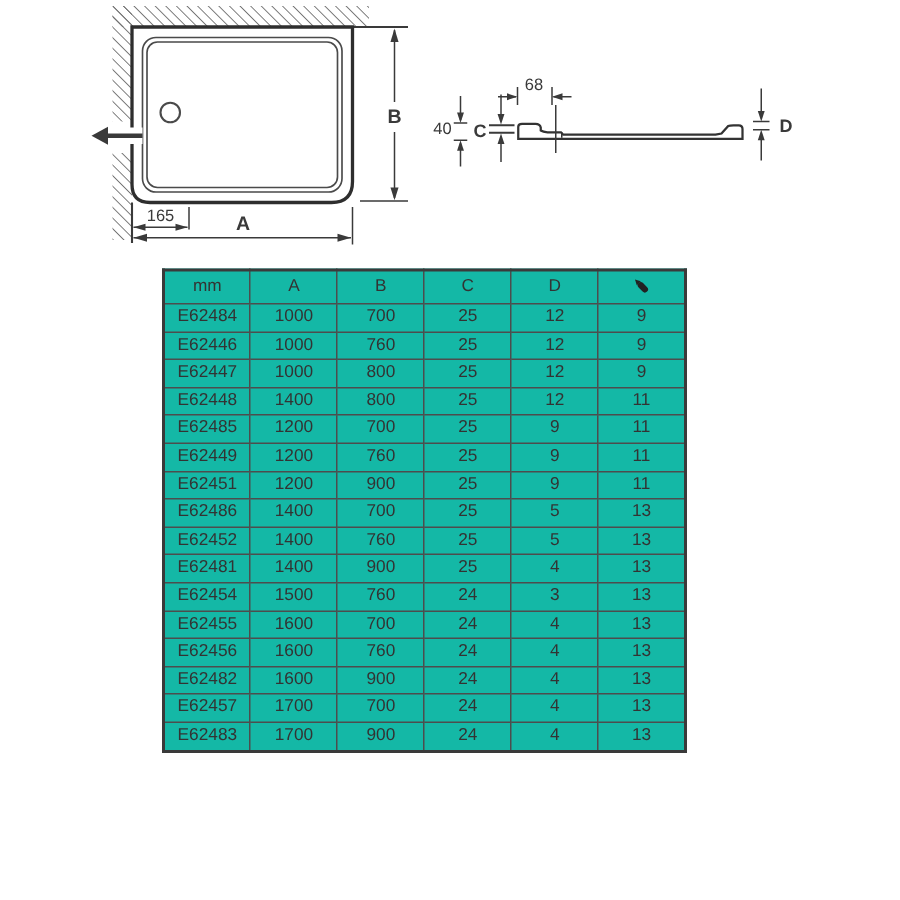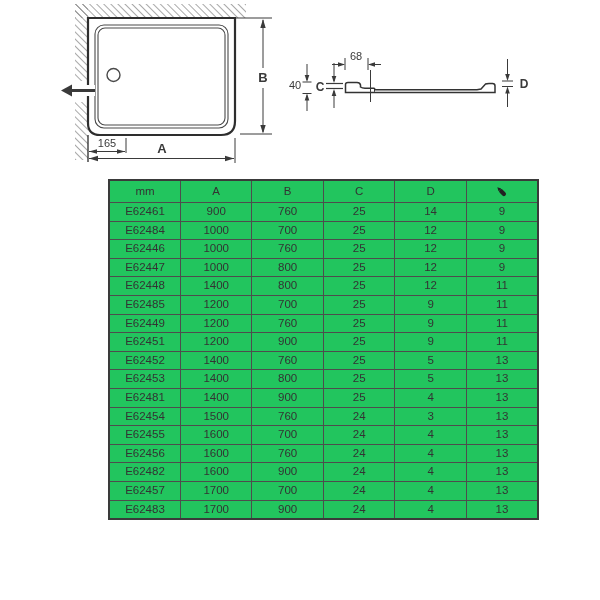--- a/index.html
+++ b/index.html
@@ -4,23 +4,23 @@
 <style>
   html,body{margin:0;padding:0;background:#ffffff;}
   .canvas{position:relative;width:600px;height:600px;background:#ffffff;
           font-family:"Liberation Sans",sans-serif;overflow:hidden;}
   .topview{position:absolute;left:55px;top:0;}
   .sideview{position:absolute;left:280px;top:45px;}
   svg text{font-family:"Liberation Sans",sans-serif;fill:#3a3a3a;}
   .dim-num{font-size:11px;}
   .dim-letter{font-size:13px;font-weight:bold;}
   .dim-letter-sm{font-size:12px;font-weight:bold;}
-  table.spec{position:absolute;left:108px;top:179px;width:431px;
+  table.spec{position:absolute;left:108px;top:179px;width:350px;
              border-collapse:collapse;table-layout:fixed;
-             border:2px solid #3a3a3a;background:#22c55e;}
+             border:2px solid #3a3a3a;background:#14b8a6;}
   table.spec th, table.spec td{
       border:1px solid #4d4d4d;text-align:center;vertical-align:middle;
       font-size:11.5px;color:#333333;font-weight:normal;
       padding:0;height:17.6px;line-height:17.6px;overflow:hidden;}
   table.spec th{height:21px;line-height:21px;}
   .wicon{vertical-align:middle;}
 </style>
 </head>
 <body>
 
@@ -151,28 +151,20 @@
             <g transform="rotate(45 7.5 7.5)" fill="#222222">
               <polygon points="1.6,7.5 5.2,5.6 5.2,9.4"></polygon>
               <rect x="5" y="5.4" width="8" height="4.2" rx="2.1"></rect>
             </g>
           </svg>
         </th>
       </tr>
     </thead>
     <tbody>
         <tr>
-          <td>E62461</td>
-          <td>900</td>
-          <td>760</td>
-          <td>25</td>
-          <td>14</td>
-          <td>9</td>
-        </tr>
-        <tr>
           <td>E62484</td>
           <td>1000</td>
           <td>700</td>
           <td>25</td>
           <td>12</td>
           <td>9</td>
         </tr>
         <tr>
           <td>E62446</td>
           <td>1000</td>
@@ -215,31 +207,31 @@
         </tr>
         <tr>
           <td>E62451</td>
           <td>1200</td>
           <td>900</td>
           <td>25</td>
           <td>9</td>
           <td>11</td>
         </tr>
         <tr>
+          <td>E62486</td>
+          <td>1400</td>
+          <td>700</td>
+          <td>25</td>
+          <td>5</td>
+          <td>13</td>
+        </tr>
+        <tr>
           <td>E62452</td>
           <td>1400</td>
           <td>760</td>
-          <td>25</td>
-          <td>5</td>
-          <td>13</td>
-        </tr>
-        <tr>
-          <td>E62453</td>
-          <td>1400</td>
-          <td>800</td>
           <td>25</td>
           <td>5</td>
           <td>13</td>
         </tr>
         <tr>
           <td>E62481</td>
           <td>1400</td>
           <td>900</td>
           <td>25</td>
           <td>4</td>

